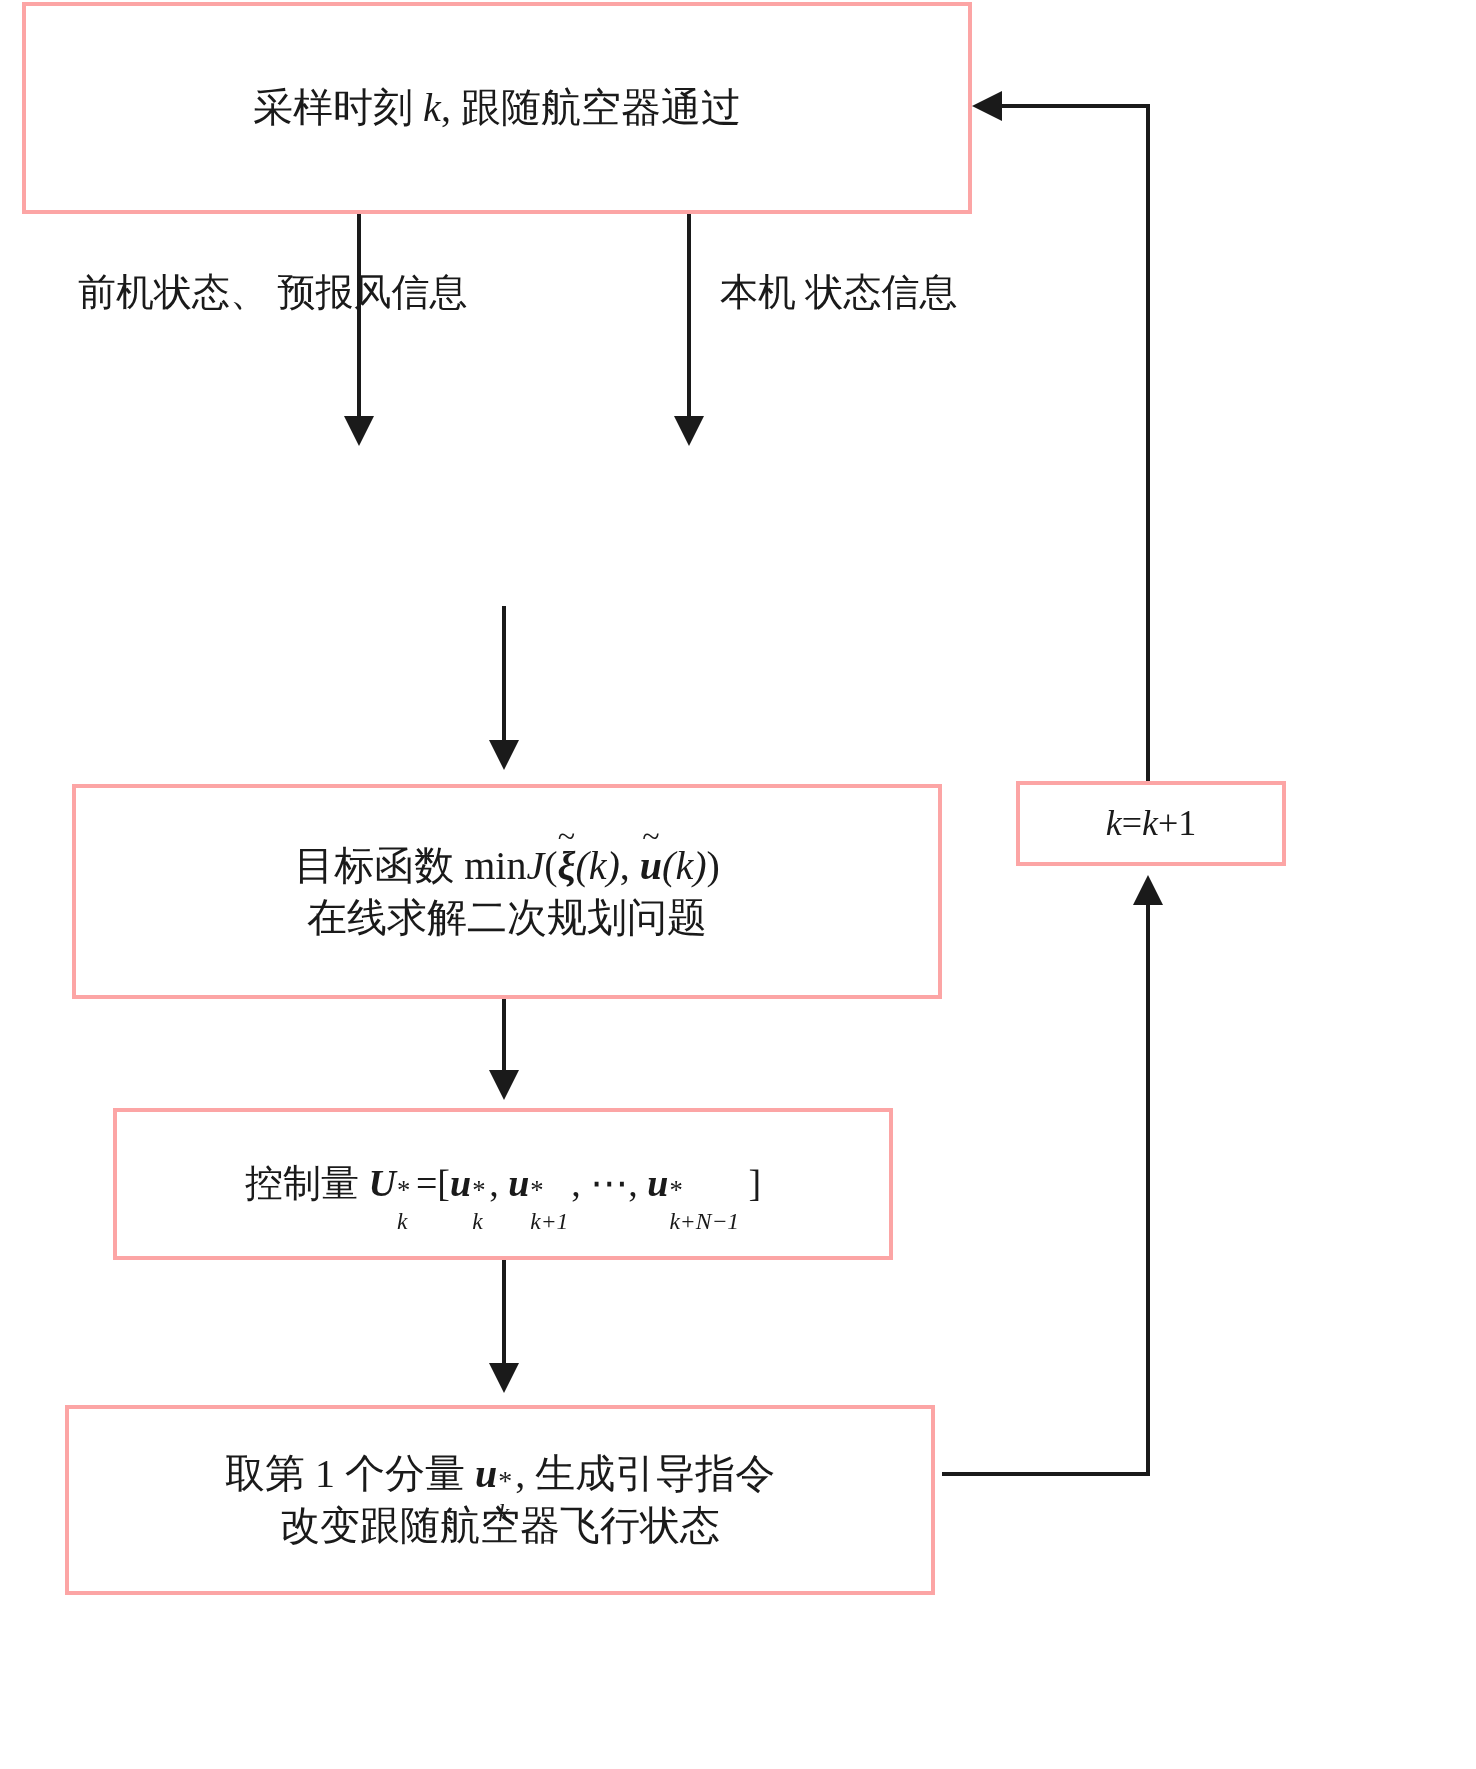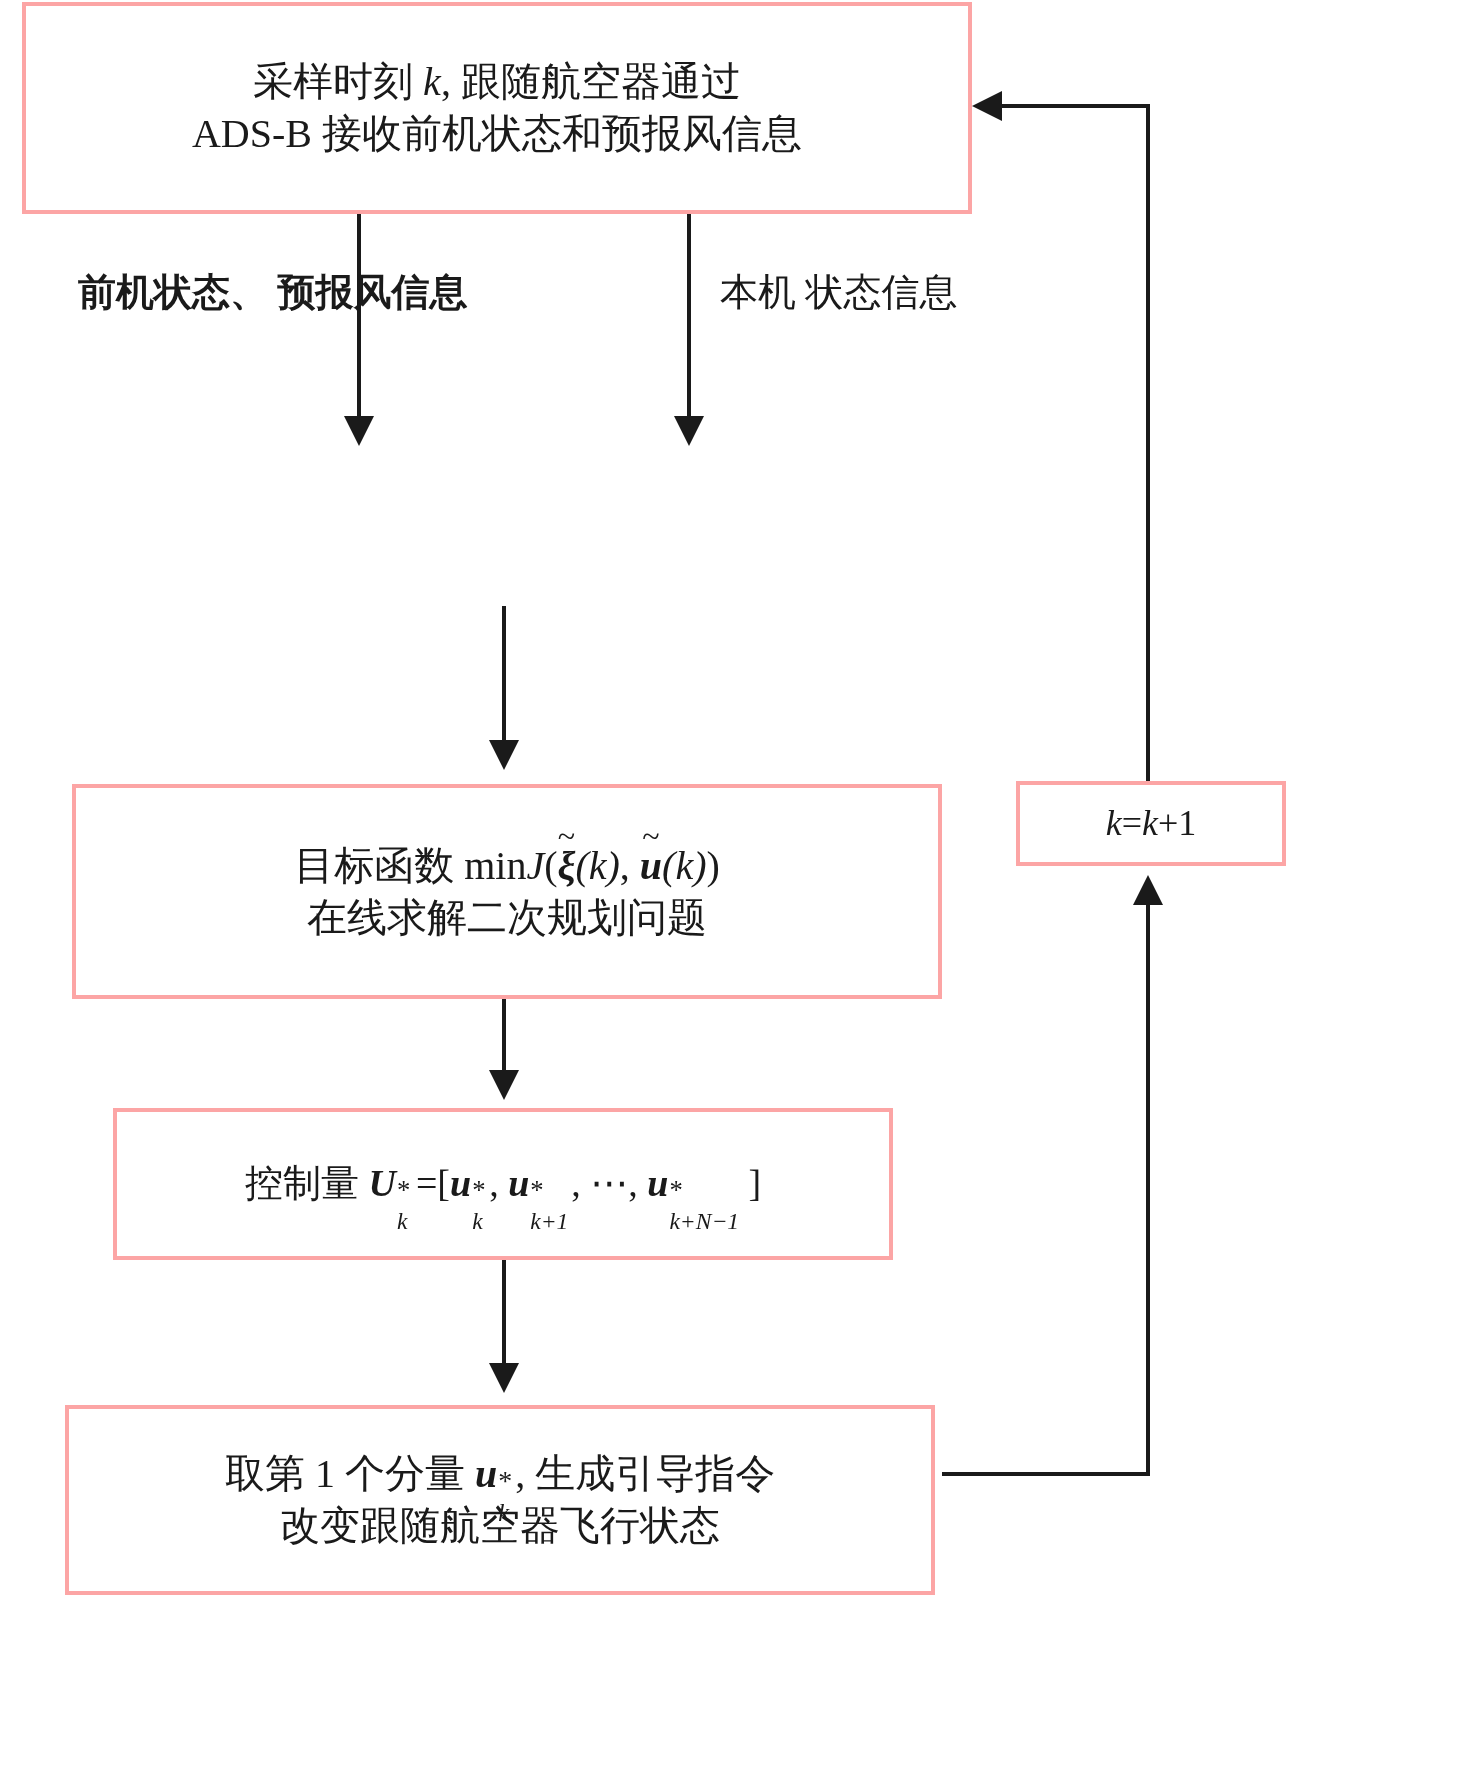--- a/index.html
+++ b/index.html
@@ -83,31 +83,30 @@
   
   .edge-label{
     position:absolute;
     font-size:38px;
     line-height:1.28;
     text-align:center;
     white-space:nowrap;
     z-index:4;
     color:#1a1a1a;
   }
-  #lbl-lead  {left:78px;  top:268px; text-align:right;font-weight:bold;}
+  #lbl-lead  {left:78px;  top:268px; text-align:right;}
   #lbl-own   {left:720px; top:268px; text-align:center;}
 </style>
 </head>
 <body>
 
 <div id="canvas">
 
   <div class="box" id="box-receive">
     <span class="ln cjk">采样时刻 <span class="mi">k</span>, 跟随航空器通过</span>
-    <span class="ln cjk"><span class="mu">ADS-B</span> 接收前机状态和预报风信息</span>
   </div>
 
   <div class="ln-v" style="left:357px; top:214px; height:206px;"></div>
   <div class="arrow down" style="left:344px; top:416px;"></div>
 
   <div class="ln-v" style="left:687px; top:214px; height:206px;"></div>
   <div class="arrow down" style="left:674px; top:416px;"></div>
 
   <div class="edge-label cjk" id="lbl-lead">
     <span class="ln">前机状态、</span>

